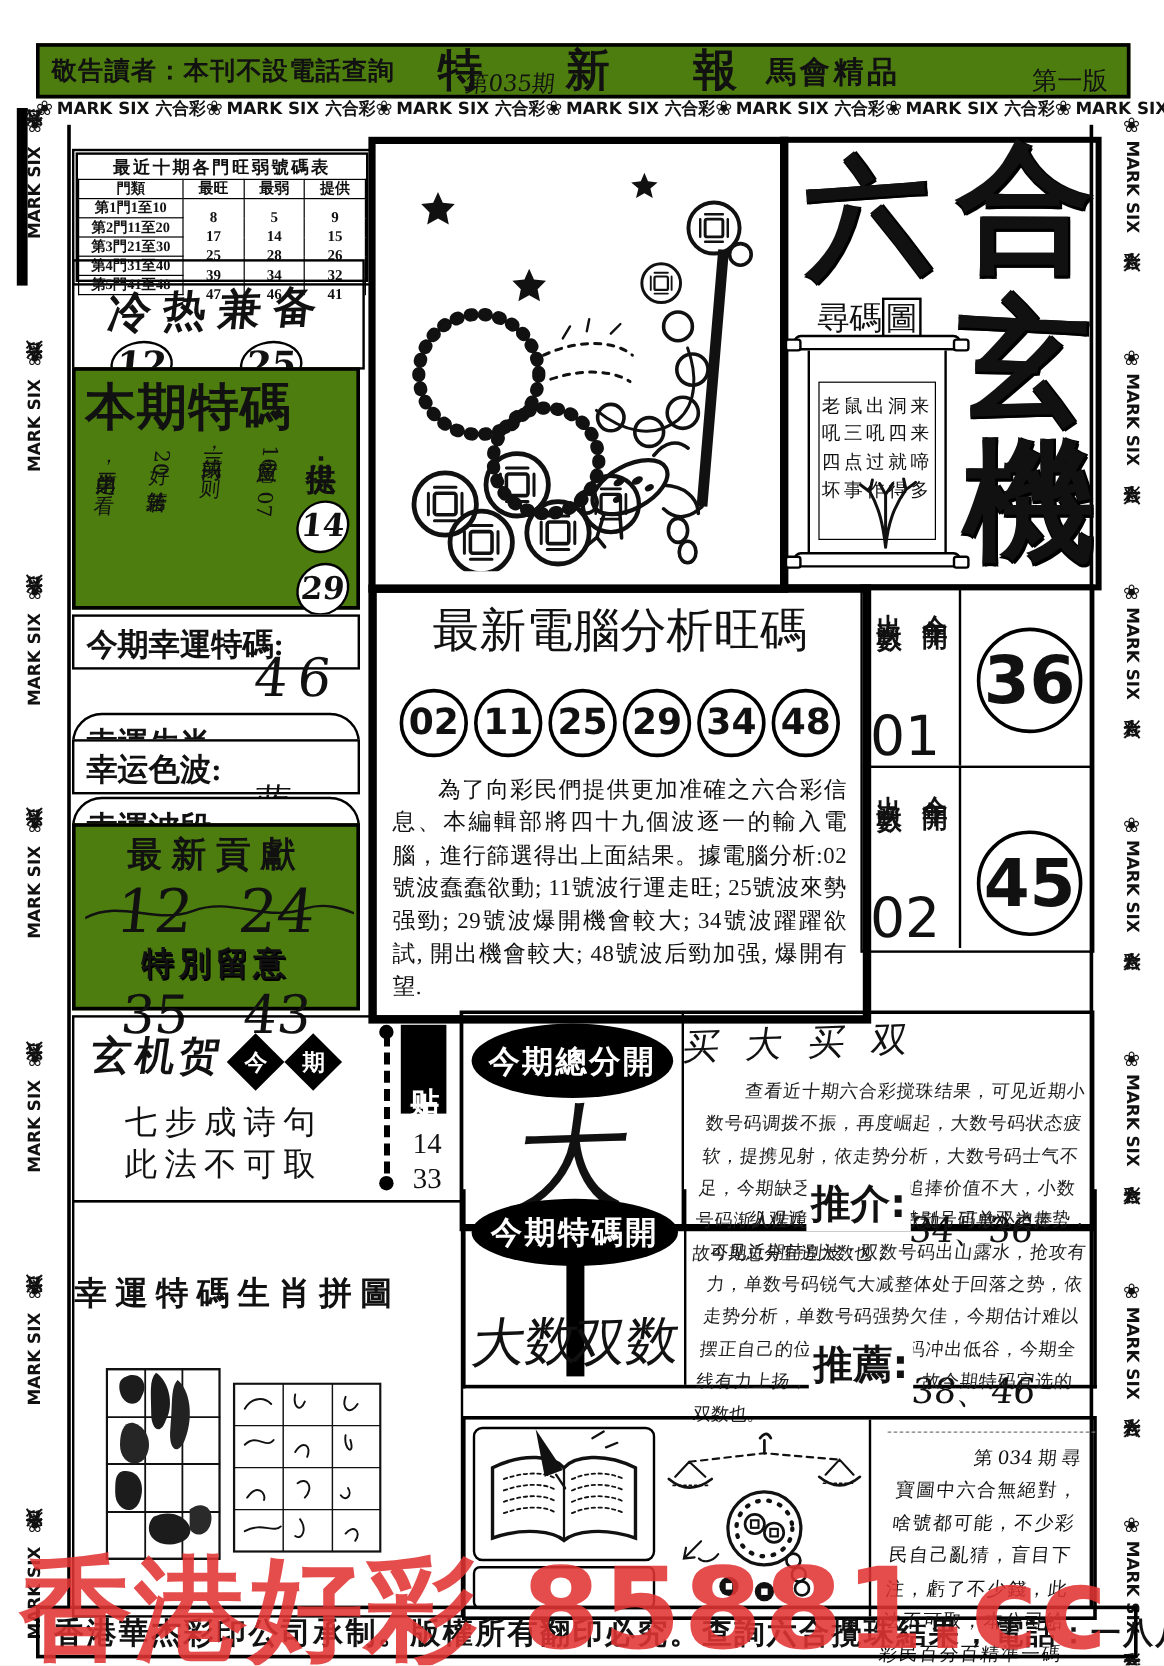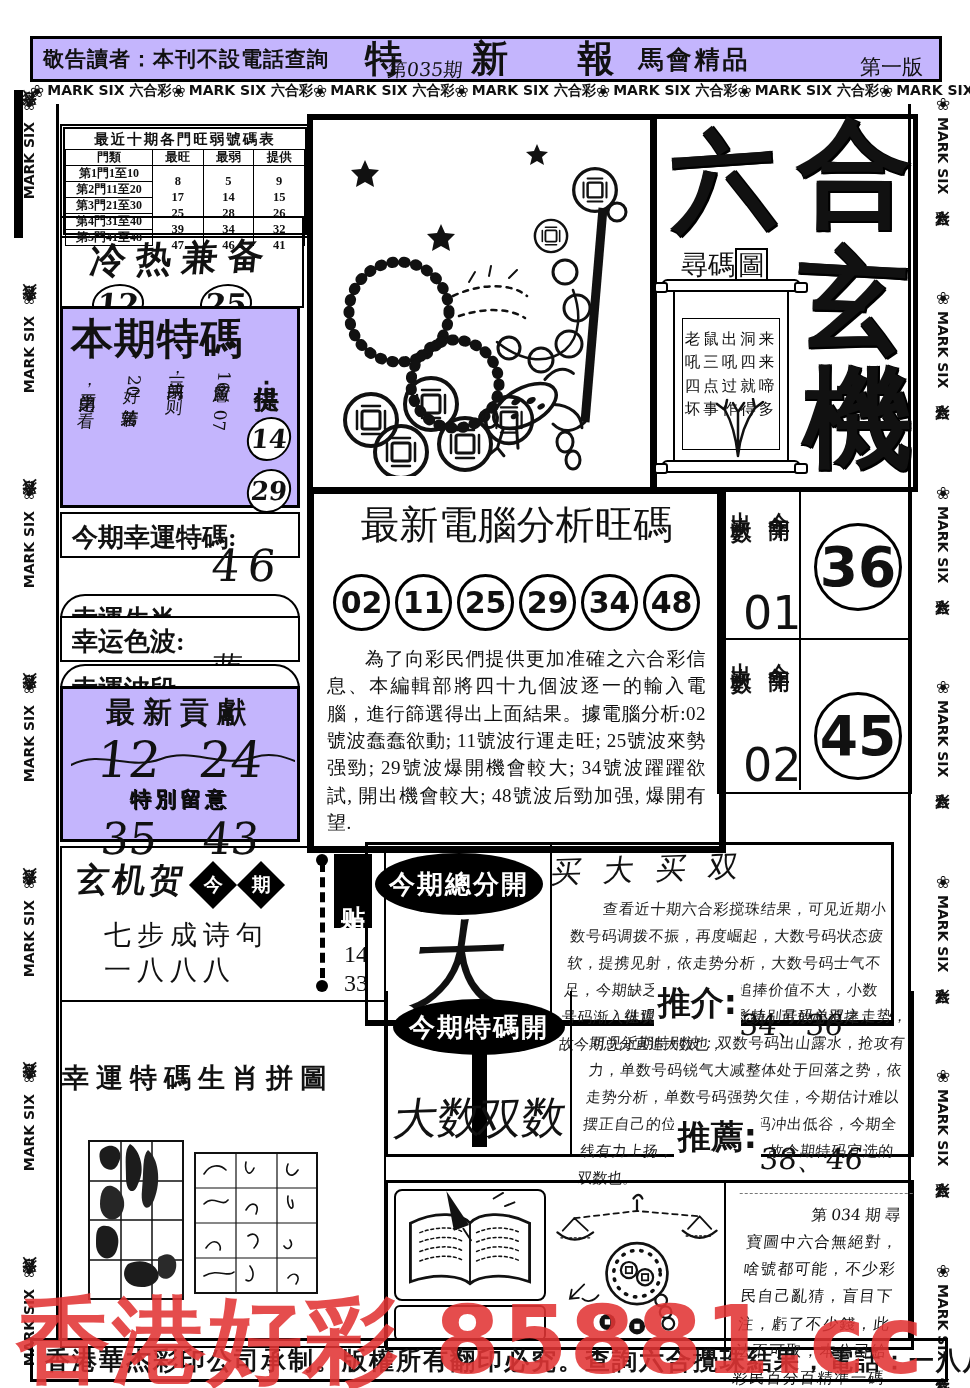--- a/index.html
+++ b/index.html
@@ -1,19 +1,19 @@
 <!DOCTYPE html>
 <html><head>
 <meta charset="utf-8">
 <style>
   html,body{margin:0;padding:0;background:#f2f2f0;}
   .page{position:relative;width:970px;height:1388px;background:#fff;margin:0 auto;
         font-family:"Liberation Serif",serif;color:#111;overflow:hidden;}
   .abs{position:absolute;}
-  .bx{position:absolute;border:3px solid #000;background:#c4b5fd;box-sizing:border-box;}
+  .bx{position:absolute;border:3px solid #000;background:#4d7c0f;box-sizing:border-box;}
   .v{writing-mode:vertical-rl;}
   .hand{font-family:"DejaVu Serif",serif;display:inline-block;transform:skewX(-6deg);}
   .hand2{font-family:"DejaVu Serif",serif;display:inline-block;transform:skewX(-10deg) rotate(-2deg);}
   .heavy{font-family:"DejaVu Sans",sans-serif;font-weight:400;}
   .circle-num{border:3px solid #000;border-radius:50%;display:flex;align-items:center;
               justify-content:center;font-weight:bold;background:#fff;box-sizing:border-box;}
   
   .hdr{left:30px;top:36px;width:912px;height:46px;display:flex;align-items:center;}
   .hdr-notice{font-size:21px;font-weight:bold;margin-left:10px;letter-spacing:1px;}
   .hdr-title{font-size:37px;font-weight:900;letter-spacing:30px;margin-left:36px;white-space:nowrap;}
@@ -54,21 +54,21 @@
   .spc-col{position:absolute;font-size:17px;line-height:1.15;}
   
   .lrow{left:60px;width:240px;border:2px solid #000;position:absolute;background:#fff;
         box-sizing:border-box;font-size:26px;font-weight:bold;padding:6px 0 0 10px;}
   .round{border-radius:26px;}
   .lval{position:absolute;font-weight:normal;}
   
   .contrib{left:60px;top:686px;width:240px;height:156px;}
   .contrib-title{font-size:29px;font-weight:bold;letter-spacing:8px;text-align:center;margin-top:4px;}
   .big-hand{font-size:50px;line-height:1;}
-  .note-label{font-size:21px;font-weight:900;letter-spacing:4px;text-align:center;
+  .note-label{font-size:27px;font-weight:900;letter-spacing:4px;text-align:center;
               font-family:"DejaVu Sans",sans-serif;text-shadow:1px 1px 0 #000;}
   
   .mys{left:60px;top:846px;width:322px;height:152px;border:2px solid #000;}
   .mys-title{font-size:33px;font-weight:bold;font-family:"DejaVu Serif",serif;
              transform:skewX(-8deg);display:inline-block;letter-spacing:4px;}
   .dia{width:34px;height:34px;background:#000;color:#fff;display:inline-flex;align-items:center;
        justify-content:center;transform:rotate(45deg);margin:0 5px;}
   .dia span{transform:rotate(-45deg);font-size:19px;font-weight:bold;}
   .dashline{position:absolute;left:258px;top:14px;height:116px;border-left:5px dashed #000;}
   .dot{position:absolute;width:12px;height:12px;border-radius:50%;background:#000;left:254px;}
@@ -106,25 +106,25 @@
   .scroll-panel{position:absolute;left:7px;right:7px;top:26px;bottom:10px;border:1px solid #000;
                 font-size:15.5px;letter-spacing:3px;text-align:center;line-height:1.5;padding-top:8px;
                 box-sizing:border-box;}
   
   .app{left:717px;top:487px;width:191px;height:303px;border:2px solid #000;}
   .app-cell{position:relative;height:150px;box-sizing:border-box;}
   .app-cell.first{border-bottom:2px solid #000;height:151px;}
   .app-div{position:absolute;left:80px;top:0;bottom:0;border-left:2px solid #000;}
   .app-l1{position:absolute;left:8px;top:6px;font-size:21px;font-weight:bold;letter-spacing:5px;}
   .app-l2{position:absolute;left:46px;top:6px;font-size:21px;font-weight:bold;letter-spacing:5px;}
-  .app-count{position:absolute;left:24px;bottom:-2px;font-size:46px;font-family:"DejaVu Sans",sans-serif;}
+  .app-count{position:absolute;left:6px;bottom:-2px;font-size:46px;font-family:"DejaVu Sans",sans-serif;}
   .app-circ{position:absolute;right:8px;width:88px;height:88px;font-size:55px;
             font-family:"DejaVu Sans",sans-serif;}
   
-  .k1{left:365px;top:842px;width:523px;height:175px;border:3px solid #000;border-bottom:6px solid #000;}
+  .k1{left:383px;top:842px;width:523px;height:175px;border:3px solid #000;border-bottom:6px solid #000;}
   .k2{left:385px;top:991px;width:523px;height:163px;border:3px solid #000;border-top:none;}
   .k3{left:385px;top:1180px;width:523px;height:164px;border:3px solid #000;display:flex;}
   .kl{position:absolute;left:0;top:0;bottom:0;width:182px;border-right:2px solid #000;text-align:center;}
   .kr{position:absolute;left:184px;top:0;bottom:0;right:0;}
   .oval{margin:8px auto 0 auto;width:168px;height:62px;background:#000;color:#fff;border-radius:50%;
         display:flex;align-items:center;justify-content:center;font-size:26px;font-weight:bold;
         letter-spacing:2px;}
   .hand-da{font-size:96px;line-height:1;margin-top:2px;}
   .trunk{width:15px;height:96px;background:#000;margin:-4px auto 0 auto;}
   .hd-num{position:absolute;bottom:6px;font-size:44px;}
@@ -399,21 +399,21 @@
     <div class="dot" style="bottom:8px;"></div>
     <div class="tip-box">
         <span class="v">贴士</span>
       </div>
     <div class="tip-nums">
       <div>14</div>
       <div>33</div>
     </div>
     <div class="poem">
       <div>七步成诗句</div>
-      <div>一八八八</div>
+      <div>此法不可取</div>
     </div>
   </div>
 
   <div class="abs puz">
     <div class="puz-title">幸運特碼生肖拼圖</div>
     <svg style="position:absolute;left:26px;top:138px;" width="96" height="160" viewBox="0 0 96 160">
       <rect x="1" y="1" width="94" height="158" class="sk" stroke-width="2"></rect>
       <path class="sk" stroke-width="1.5" d="M33,1 V159 M64,1 V159 M1,41 H95 M1,80 H95 M1,120 H95"></path>
       <path d="M20,6 C30,4 36,14 30,24 C26,34 14,30 12,20 C10,10 14,8 20,6 Z" fill="#1c1c1c"></path>
       <path d="M42,4 C52,10 58,30 50,44 C46,56 38,52 38,38 C38,22 36,10 42,4 Z" fill="#1c1c1c"></path>

